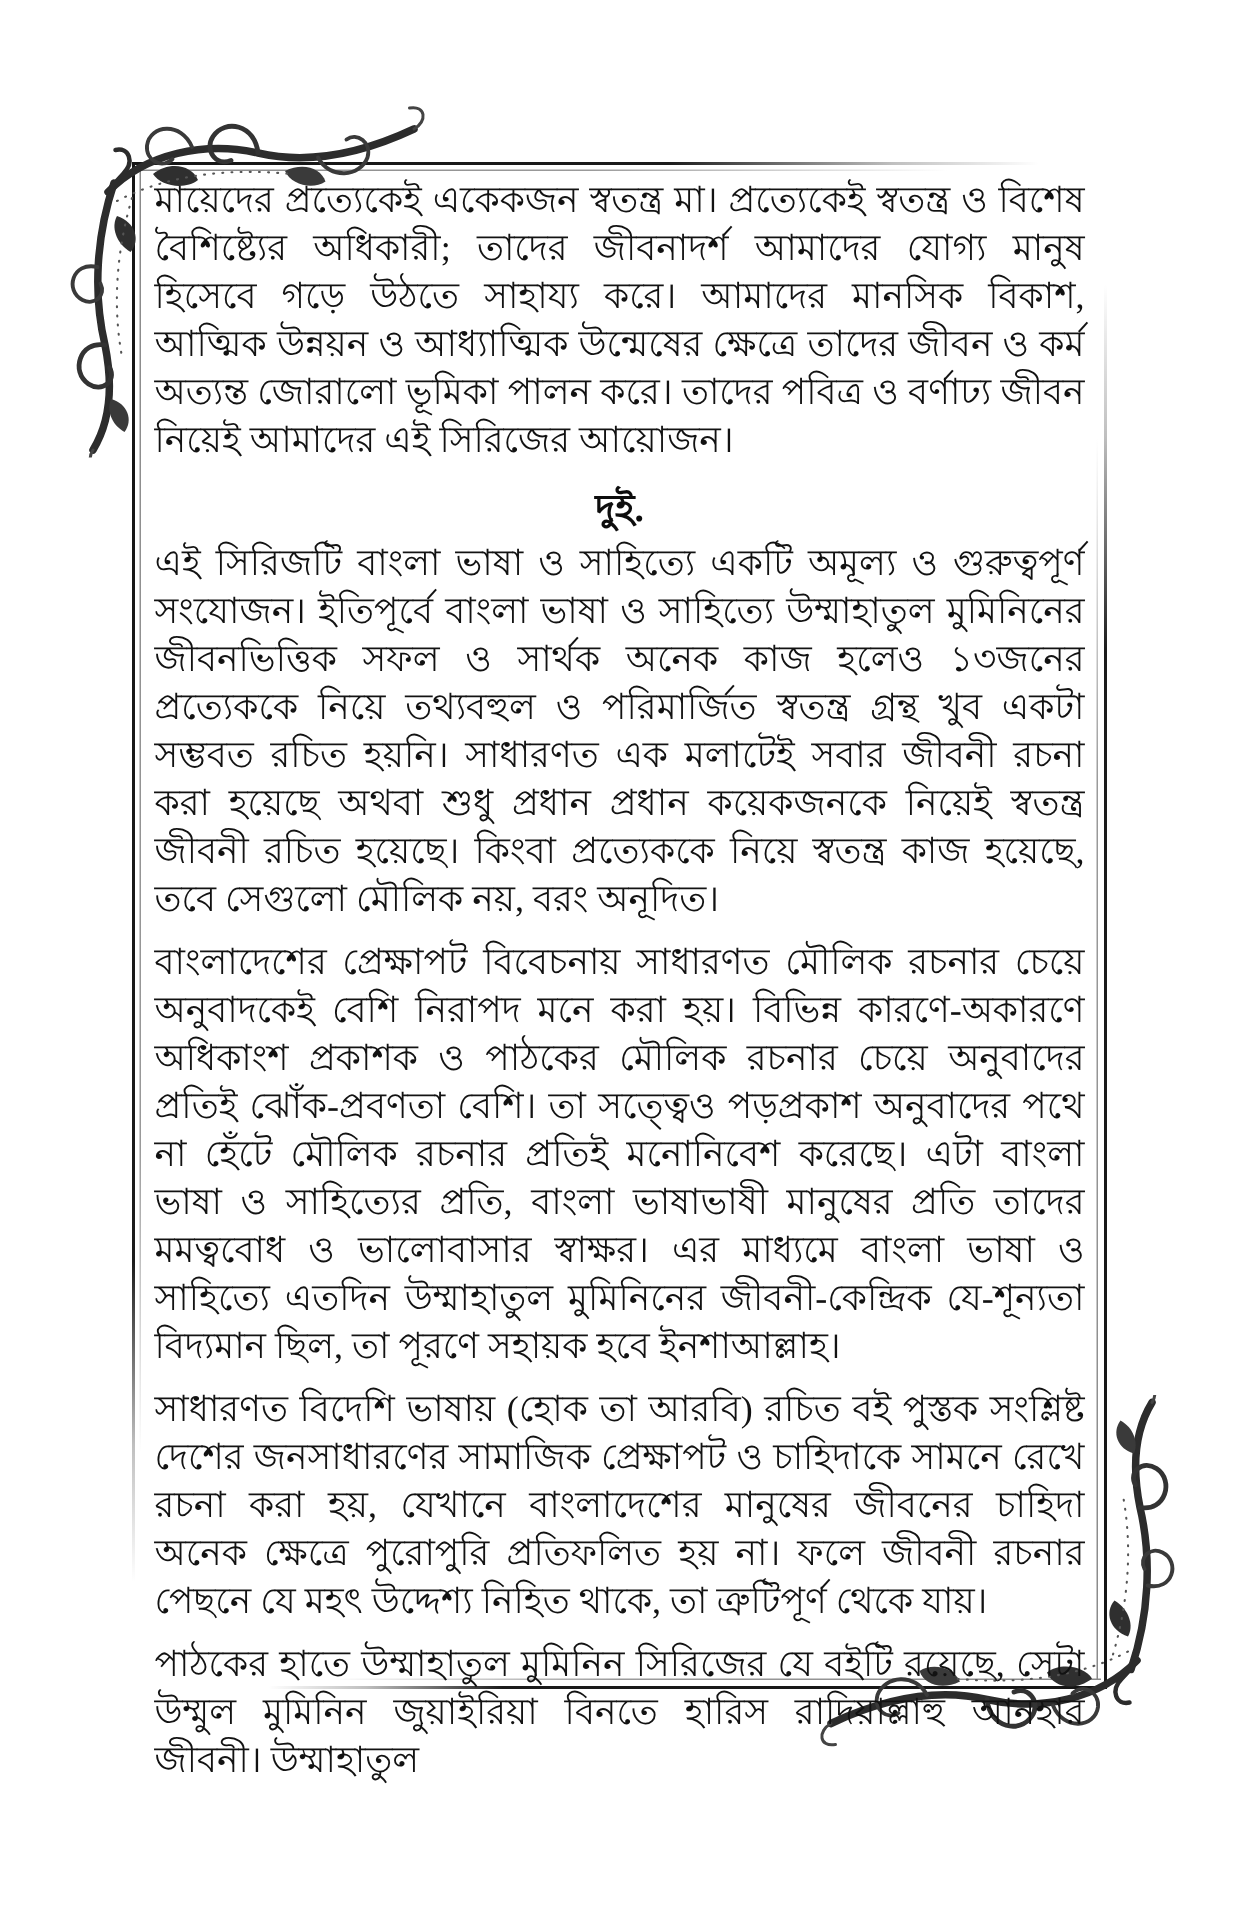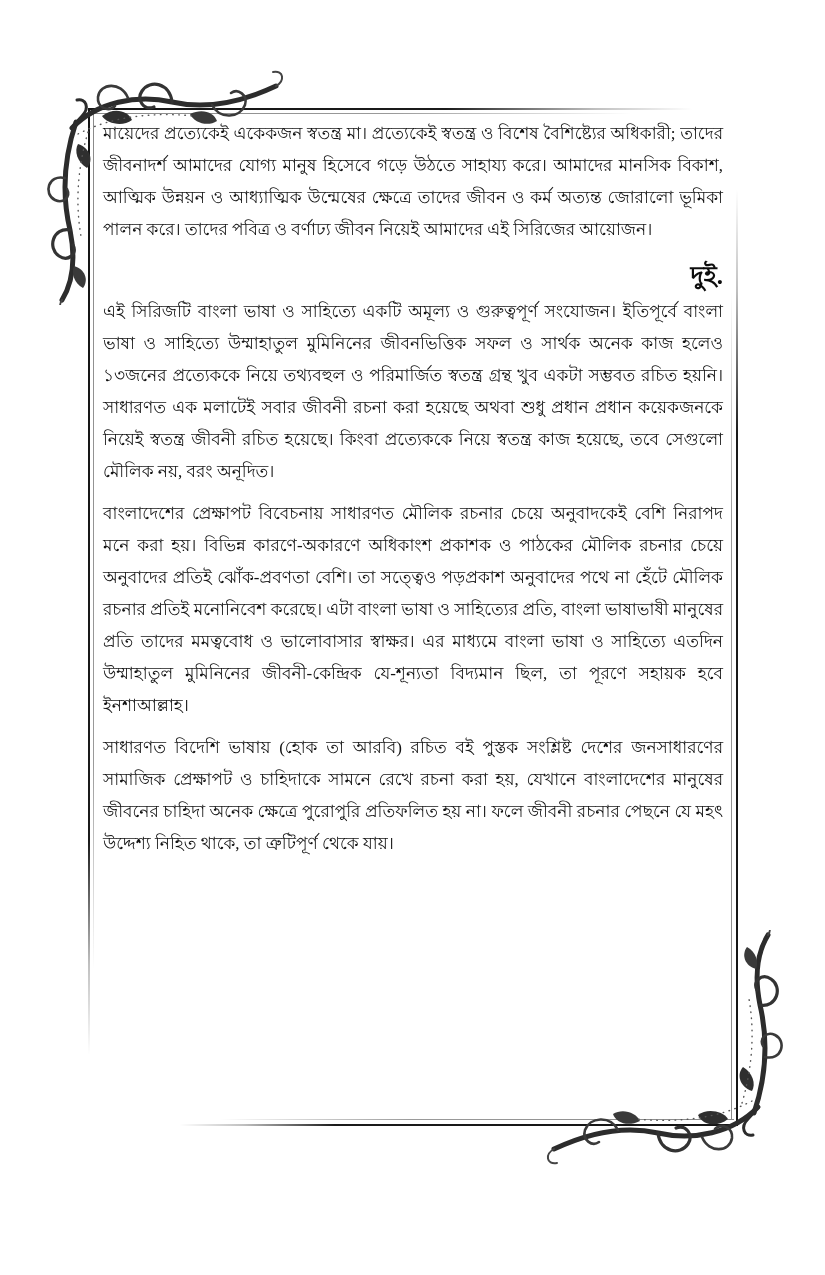--- a/index.html
+++ b/index.html
@@ -28,27 +28,27 @@
     background:linear-gradient(to top,#8a8a8a 0%,#9a9a9a 65%,rgba(0,0,0,0) 90%);}
   
   .ornament{position:absolute;width:250px;height:235px;pointer-events:none;}
   .ornament.tl{left:42px;top:70px;}
   .ornament.br{left:538px;top:930px;transform:rotate(180deg);}
   
   .page-body{
     position:absolute;left:103px;top:102px;width:620px;height:1024px;
   }
   .para{
-    margin:0 0 10px 0;font-size:17px;line-height:32px;text-align:justify;
+    margin:0 0 10px 0;font-size:24px;line-height:32px;text-align:justify;
     text-justify:inter-word;color:#121212;letter-spacing:0;
   }
   .para:last-child{margin-bottom:0;}
   .section-heading{
     margin:14px 0 4px 0;font-size:25px;line-height:32px;font-weight:bold;
-    color:#0d0d0d;text-align:right;
+    color:#0d0d0d;text-align:center;
   }
   .first-block{margin-top:16px;}
 </style>
 </head>
 <body>
 
 <svg width="0" height="0" style="position:absolute" aria-hidden="true">
   <defs>
     <g id="corner-flourish">
 
@@ -89,13 +89,14 @@
 <svg class="ornament br" viewBox="0 0 250 235">
   <use href="#corner-flourish"></use>
 </svg>
 
 <div class="page-body">
   <p class="para first-block">মায়েদের প্রত্যেকেই একেকজন স্বতন্ত্র মা। প্রত্যেকেই স্বতন্ত্র ও বিশেষ বৈশিষ্ট্যের অধিকারী; তাদের জীবনাদর্শ আমাদের যোগ্য মানুষ হিসেবে গড়ে উঠতে সাহায্য করে। আমাদের মানসিক বিকাশ, আত্মিক উন্নয়ন ও আধ্যাত্মিক উন্মেষের ক্ষেত্রে তাদের জীবন ও কর্ম অত্যন্ত জোরালো ভূমিকা পালন করে। তাদের পবিত্র ও বর্ণাঢ্য জীবন নিয়েই আমাদের এই সিরিজের আয়োজন।</p>
   <h2 class="section-heading">দুই.</h2>
   <p class="para">এই সিরিজটি বাংলা ভাষা ও সাহিত্যে একটি অমূল্য ও গুরুত্বপূর্ণ সংযোজন। ইতিপূর্বে বাংলা ভাষা ও সাহিত্যে উম্মাহাতুল মুমিনিনের জীবনভিত্তিক সফল ও সার্থক অনেক কাজ হলেও ১৩জনের প্রত্যেককে নিয়ে তথ্যবহুল ও পরিমার্জিত স্বতন্ত্র গ্রন্থ খুব একটা সম্ভবত রচিত হয়নি। সাধারণত এক মলাটেই সবার জীবনী রচনা করা হয়েছে অথবা শুধু প্রধান প্রধান কয়েকজনকে নিয়েই স্বতন্ত্র জীবনী রচিত হয়েছে। কিংবা প্রত্যেককে নিয়ে স্বতন্ত্র কাজ হয়েছে, তবে সেগুলো মৌলিক নয়, বরং অনূদিত।</p>
   <p class="para">বাংলাদেশের প্রেক্ষাপট বিবেচনায় সাধারণত মৌলিক রচনার চেয়ে অনুবাদকেই বেশি নিরাপদ মনে করা হয়। বিভিন্ন কারণে-অকারণে অধিকাংশ প্রকাশক ও পাঠকের মৌলিক রচনার চেয়ে অনুবাদের প্রতিই ঝোঁক-প্রবণতা বেশি। তা সত্ত্বেও পড়প্রকাশ অনুবাদের পথে না হেঁটে মৌলিক রচনার প্রতিই মনোনিবেশ করেছে। এটা বাংলা ভাষা ও সাহিত্যের প্রতি, বাংলা ভাষাভাষী মানুষের প্রতি তাদের মমত্ববোধ ও ভালোবাসার স্বাক্ষর। এর মাধ্যমে বাংলা ভাষা ও সাহিত্যে এতদিন উম্মাহাতুল মুমিনিনের জীবনী-কেন্দ্রিক যে-শূন্যতা বিদ্যমান ছিল, তা পূরণে সহায়ক হবে ইনশাআল্লাহ।</p>
   <p class="para">সাধারণত বিদেশি ভাষায় (হোক তা আরবি) রচিত বই পুস্তক সংশ্লিষ্ট দেশের জনসাধারণের সামাজিক প্রেক্ষাপট ও চাহিদাকে সামনে রেখে রচনা করা হয়, যেখানে বাংলাদেশের মানুষের জীবনের চাহিদা অনেক ক্ষেত্রে পুরোপুরি প্রতিফলিত হয় না। ফলে জীবনী রচনার পেছনে যে মহৎ উদ্দেশ্য নিহিত থাকে, তা ত্রুটিপূর্ণ থেকে যায়।</p>
+  <p class="para">পাঠকের হাতে উম্মাহাতুল মুমিনিন সিরিজের যে বইটি রয়েছে, সেটা উম্মুল মুমিনিন জুয়াইরিয়া বিনতে হারিস রাদিয়াল্লাহু আনহার জীবনী। উম্মাহাতুল</p>
 </div>
 
 </body></html>

